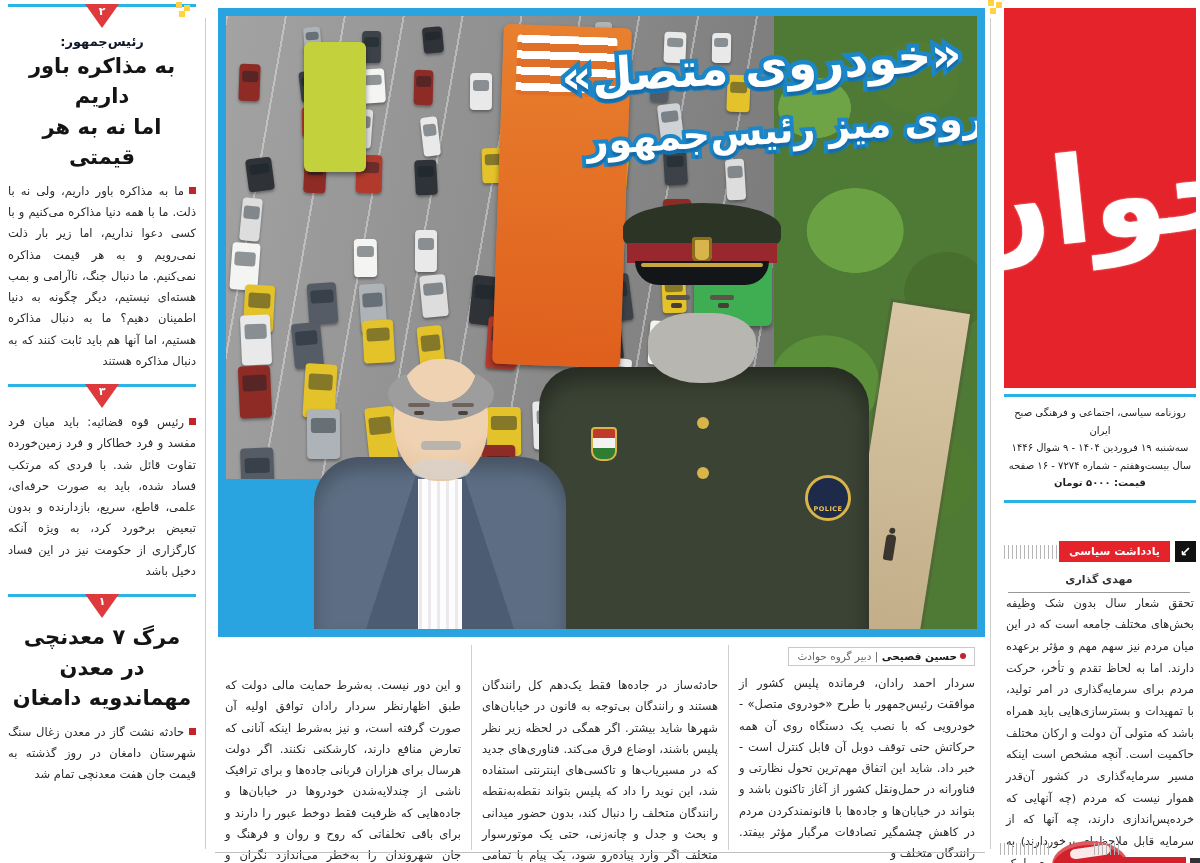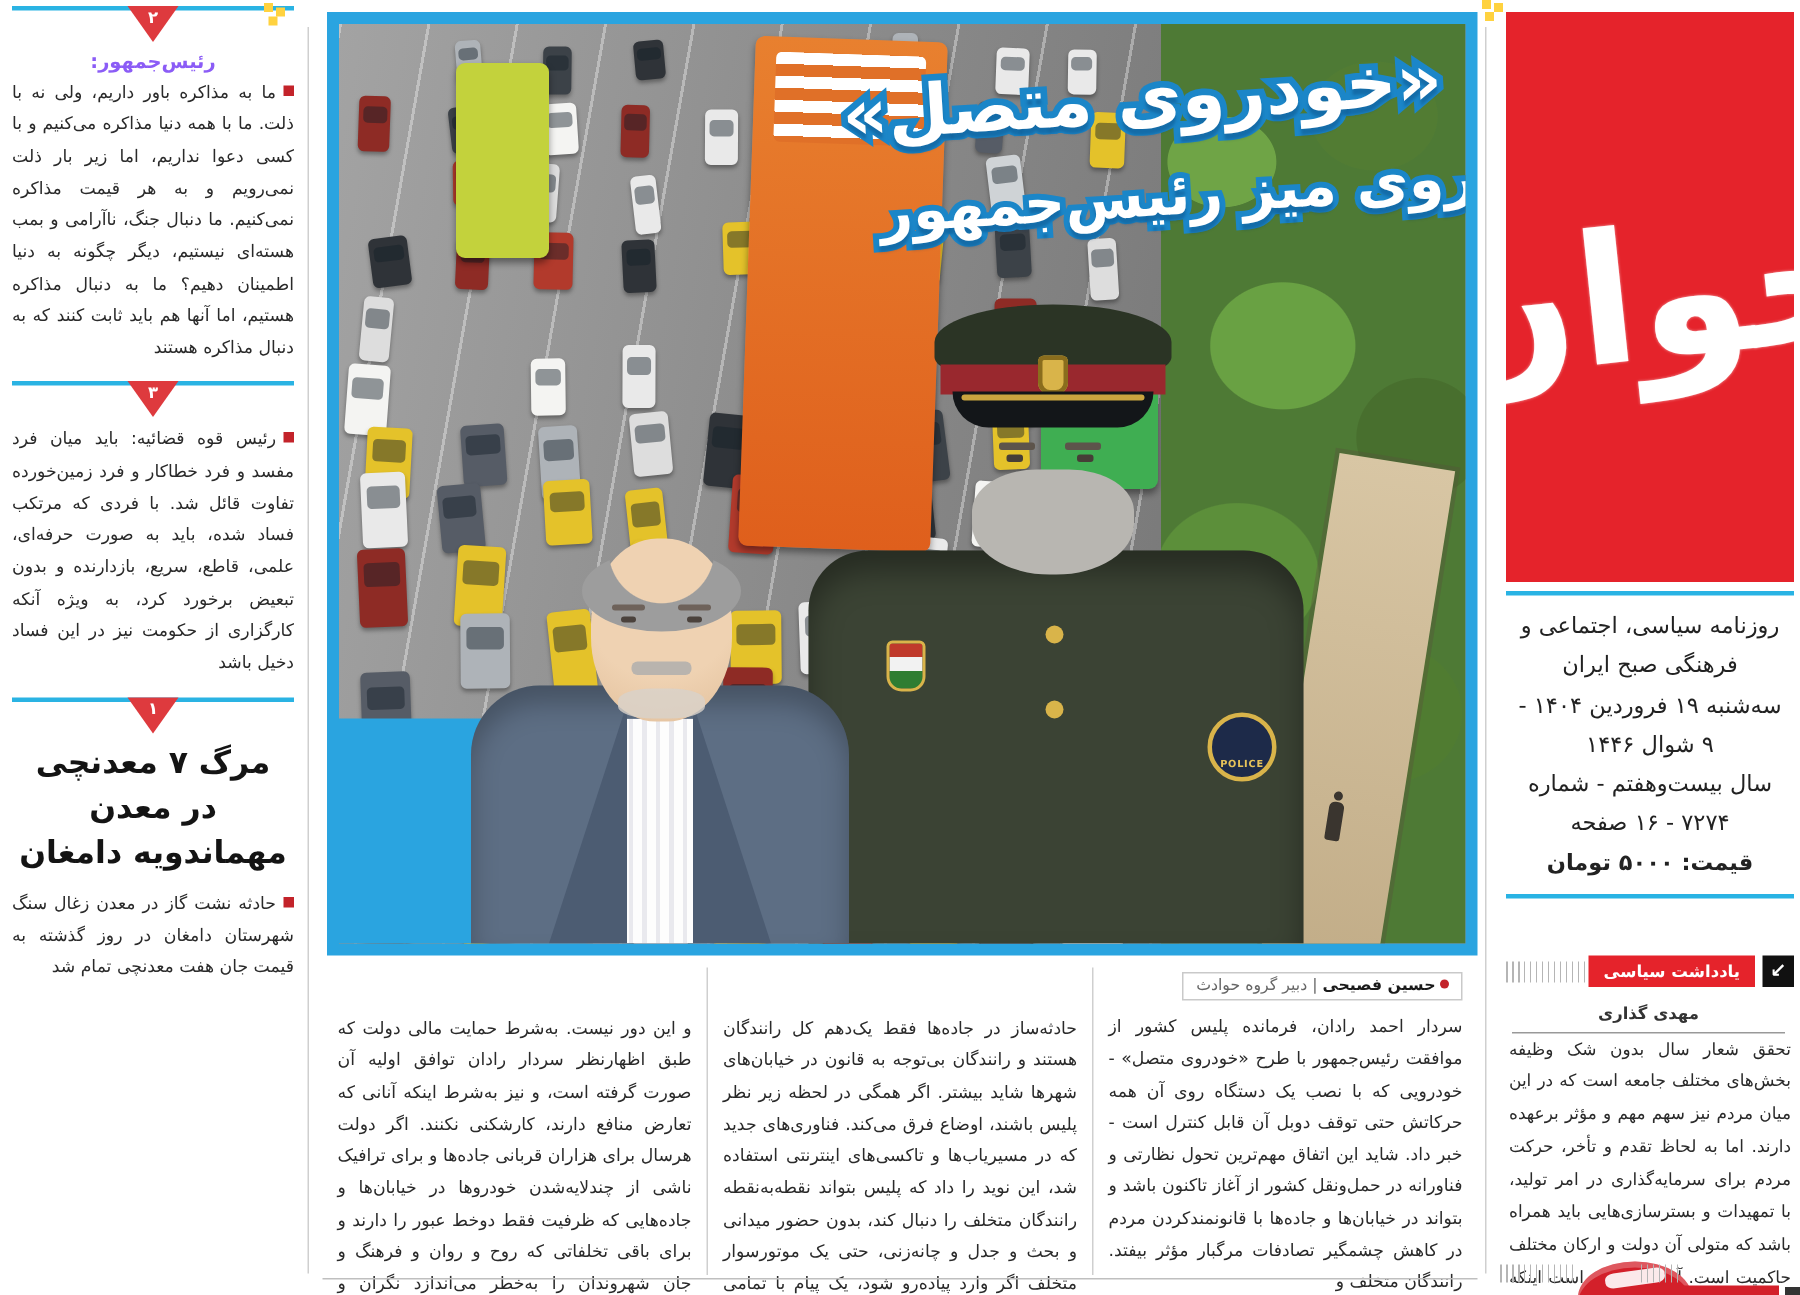--- a/index.html
+++ b/index.html
@@ -13,21 +13,21 @@
   .pre { white-space:pre-line; }
 
   
   .left-col { position:absolute; right:1004px; left:8px; top:0; width:188px; }
   .divider-marker { position:relative; height:26px; margin:2px 0 4px; }
   .divider-marker .cyan-line { position:absolute; top:2px; left:0; right:0; height:3px; background:#2ab3e3; }
   .divider-marker .tri { position:absolute; top:2px; left:50%; transform:translateX(-50%);
      width:0; height:0; border-left:17px solid transparent; border-right:17px solid transparent; border-top:24px solid #de3a3e; }
   .divider-marker .tri-num { position:absolute; top:3px; left:50%; transform:translateX(-50%);
      color:#fff; font-size:11px; font-weight:bold; }
-  .kicker { text-align:center; color:#8b5cf6; font-size:13px; font-weight:bold; margin:6px 0 2px; }
+  .kicker { text-align:center; color:#0f172a; font-size:13px; font-weight:bold; margin:6px 0 2px; }
   .l-headline { text-align:center; font-weight:bold; font-size:21px; line-height:1.45; color:#141414; margin-bottom:8px; }
   .l-headline.red { color:#c3232a; font-size:20px; }
   .byline-dot { display:inline-block; width:6px; height:6px; border-radius:50%; background:#c3232a; margin-left:3px; vertical-align:1px; }
   .watermark-wrap { position:relative; }
   .pink-watermark { position:absolute; top:-4px; right:0; left:40px; height:30px; background:#f6c9cd;
      color:#f1a6ad; font-weight:bold; font-size:24px; text-align:center; line-height:30px;
      letter-spacing:2px; text-shadow:0 0 1px #fff; z-index:0; }
   .watermark-wrap .l-headline { position:relative; z-index:1; }
   .yellow-dots { position:absolute; width:18px; height:16px; }
   .yellow-dots i { position:absolute; width:6px; height:6px; background:#ffd23f; }
@@ -123,21 +123,21 @@
   .b-col { flex:1; padding:0 10px; }
   .b-col + .b-col { border-left:none; border-right:1px solid #cfcfcf; }
   .b-byline-box { display:inline-block; border:1px solid #c9c9c9; padding:2px 8px 3px; font-size:10.5px; color:#666; margin-bottom:7px; }
   .b-byline-box b { color:#1a1a1a; }
   .bottom-rule { position:absolute; right:215px; left:215px; top:852px; border-top:1px solid #bfbfbf; }
   .rc { position:absolute; left:6px; top:0; width:200px; height:863px; }
   .masthead { position:relative; margin:8px 4px 0 10px; height:380px; background:#e5232b; overflow:hidden; }
   .masthead .logo-word { position:absolute; inset:0; display:flex; align-items:center; justify-content:center;
      color:#fff; font-size:120px; font-weight:bold; transform:rotate(-6deg); text-shadow:0 0 2px rgba(255,255,255,.6); }
   .mast-info { margin:6px 4px 0 10px; border-top:3px solid #29b3e4; border-bottom:3px solid #29b3e4; padding:7px 2px 8px; }
-  .mast-info .line { text-align:center; font-size:15px; color:#222; line-height:1.75; }
+  .mast-info .line { text-align:center; font-size:10px; color:#222; line-height:1.75; }
   .mast-info .line.b { font-weight:bold; }
   .note-badge-row { position:relative; margin:38px 4px 0 10px; height:22px; }
   .note-badge-row .hatch { position:absolute; left:0; top:4px; height:14px; width:70px;
      background:repeating-linear-gradient(90deg,#b5b5b5 0 1px, transparent 1px 4px); }
   .note-badge-row .badge { position:absolute; right:26px; top:0; height:21px; background:#e5232b; color:#fff;
      font-size:11px; font-weight:bold; line-height:21px; padding:0 10px; }
   .note-badge-row .memo-icon { position:absolute; right:0; top:0; width:21px; height:21px; background:#111;
      color:#fff; font-size:13px; font-weight:bold; text-align:center; line-height:21px; }
   .rc-author { text-align:center; font-size:11px; font-weight:bold; color:#333; margin:10px 10px 0 14px;
      padding-bottom:6px; border-bottom:1px solid #999; }
@@ -162,20 +162,22 @@
 
   <div class="left-col">
 
     <div class="divider-marker">
       <div class="cyan-line"></div>
       <div class="tri"></div>
       <div class="tri-num">۲</div>
     </div>
     <div>
       <div class="kicker">رئیس‌جمهور:</div>
+      <div class="l-headline pre">به مذاکره باور داریم
+اما نه به هر قیمتی</div>
       <div class="body-text"><span class="red-bullet"></span><span>ما به مذاکره باور داریم، ولی نه با ذلت. ما با همه دنیا مذاکره می‌کنیم و با کسی دعوا نداریم، اما زیر بار ذلت نمی‌رویم و به هر قیمت مذاکره نمی‌کنیم. ما دنبال جنگ، ناآرامی و بمب هسته‌ای نیستیم، دیگر چگونه به دنیا اطمینان دهیم؟ ما به دنبال مذاکره هستیم، اما آنها هم باید ثابت کنند که به دنبال مذاکره هستند</span></div>
     </div>
 
     <div class="divider-marker" style="margin-top:10px;">
       <div class="cyan-line"></div>
       <div class="tri"></div>
       <div class="tri-num">۳</div>
     </div>
     <div>
       <div class="body-text"><span class="red-bullet"></span><span>رئیس قوه قضائیه: باید میان فرد مفسد و فرد خطاکار و فرد زمین‌خورده تفاوت قائل شد. با فردی که مرتکب فساد شده، باید به صورت حرفه‌ای، علمی، قاطع، سریع، بازدارنده و بدون تبعیض برخورد کرد، به ویژه آنکه کارگزاری از حکومت نیز در این فساد دخیل باشد</span></div>

